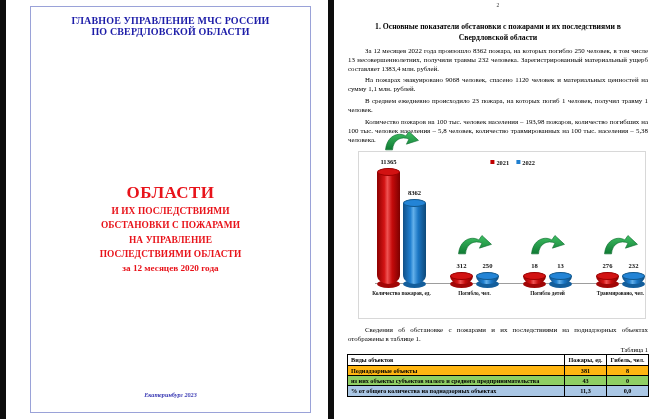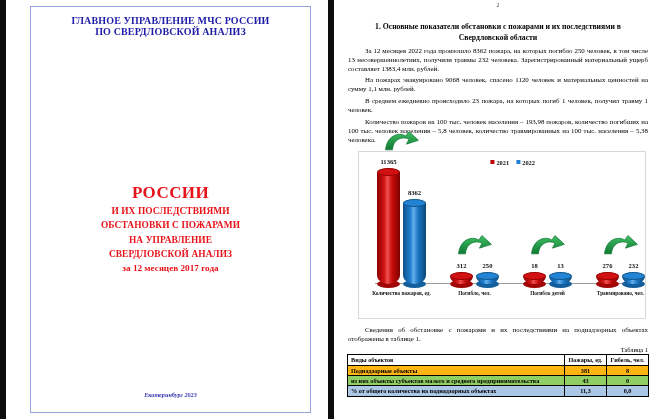--- a/index.html
+++ b/index.html
@@ -156,30 +156,30 @@
 
 <div id="viewer">
 
   <div class="gutter-left"></div>
 
   <div class="pane pane-left">
     <div class="cover-frame">
 
       <div class="cover-org">
         <div>ГЛАВНОЕ УПРАВЛЕНИЕ МЧС РОССИИ</div>
-        <div>ПО СВЕРДЛОВСКОЙ АНАЛИЗ</div>
+        <div>ПО СВЕРДЛОВСКОЙ ОБЛАСТИ</div>
       </div>
 
       <div class="cover-title-block">
-        <div class="cover-analiz">РОССИИ</div>
+        <div class="cover-analiz">ОБЛАСТИ</div>
         <div class="cover-sub">И ИХ ПОСЛЕДСТВИЯМИ</div>
         <div class="cover-sub">ОБСТАНОВКИ С ПОЖАРАМИ</div>
         <div class="cover-sub">НА УПРАВЛЕНИЕ</div>
-        <div class="cover-sub">СВЕРДЛОВСКОЙ АНАЛИЗ</div>
-        <div class="cover-period">за 12 месяцев 2017 года</div>
+        <div class="cover-sub">ПОСЛЕДСТВИЯМИ ОБЛАСТИ</div>
+        <div class="cover-period">за 12 месяцев 2020 года</div>
       </div>
 
       <div class="cover-footer">Екатеринбург 2023</div>
     </div>
   </div>
 
   <div class="gutter-mid"></div>
 
   <div class="pane pane-right">
     <div class="doc">

